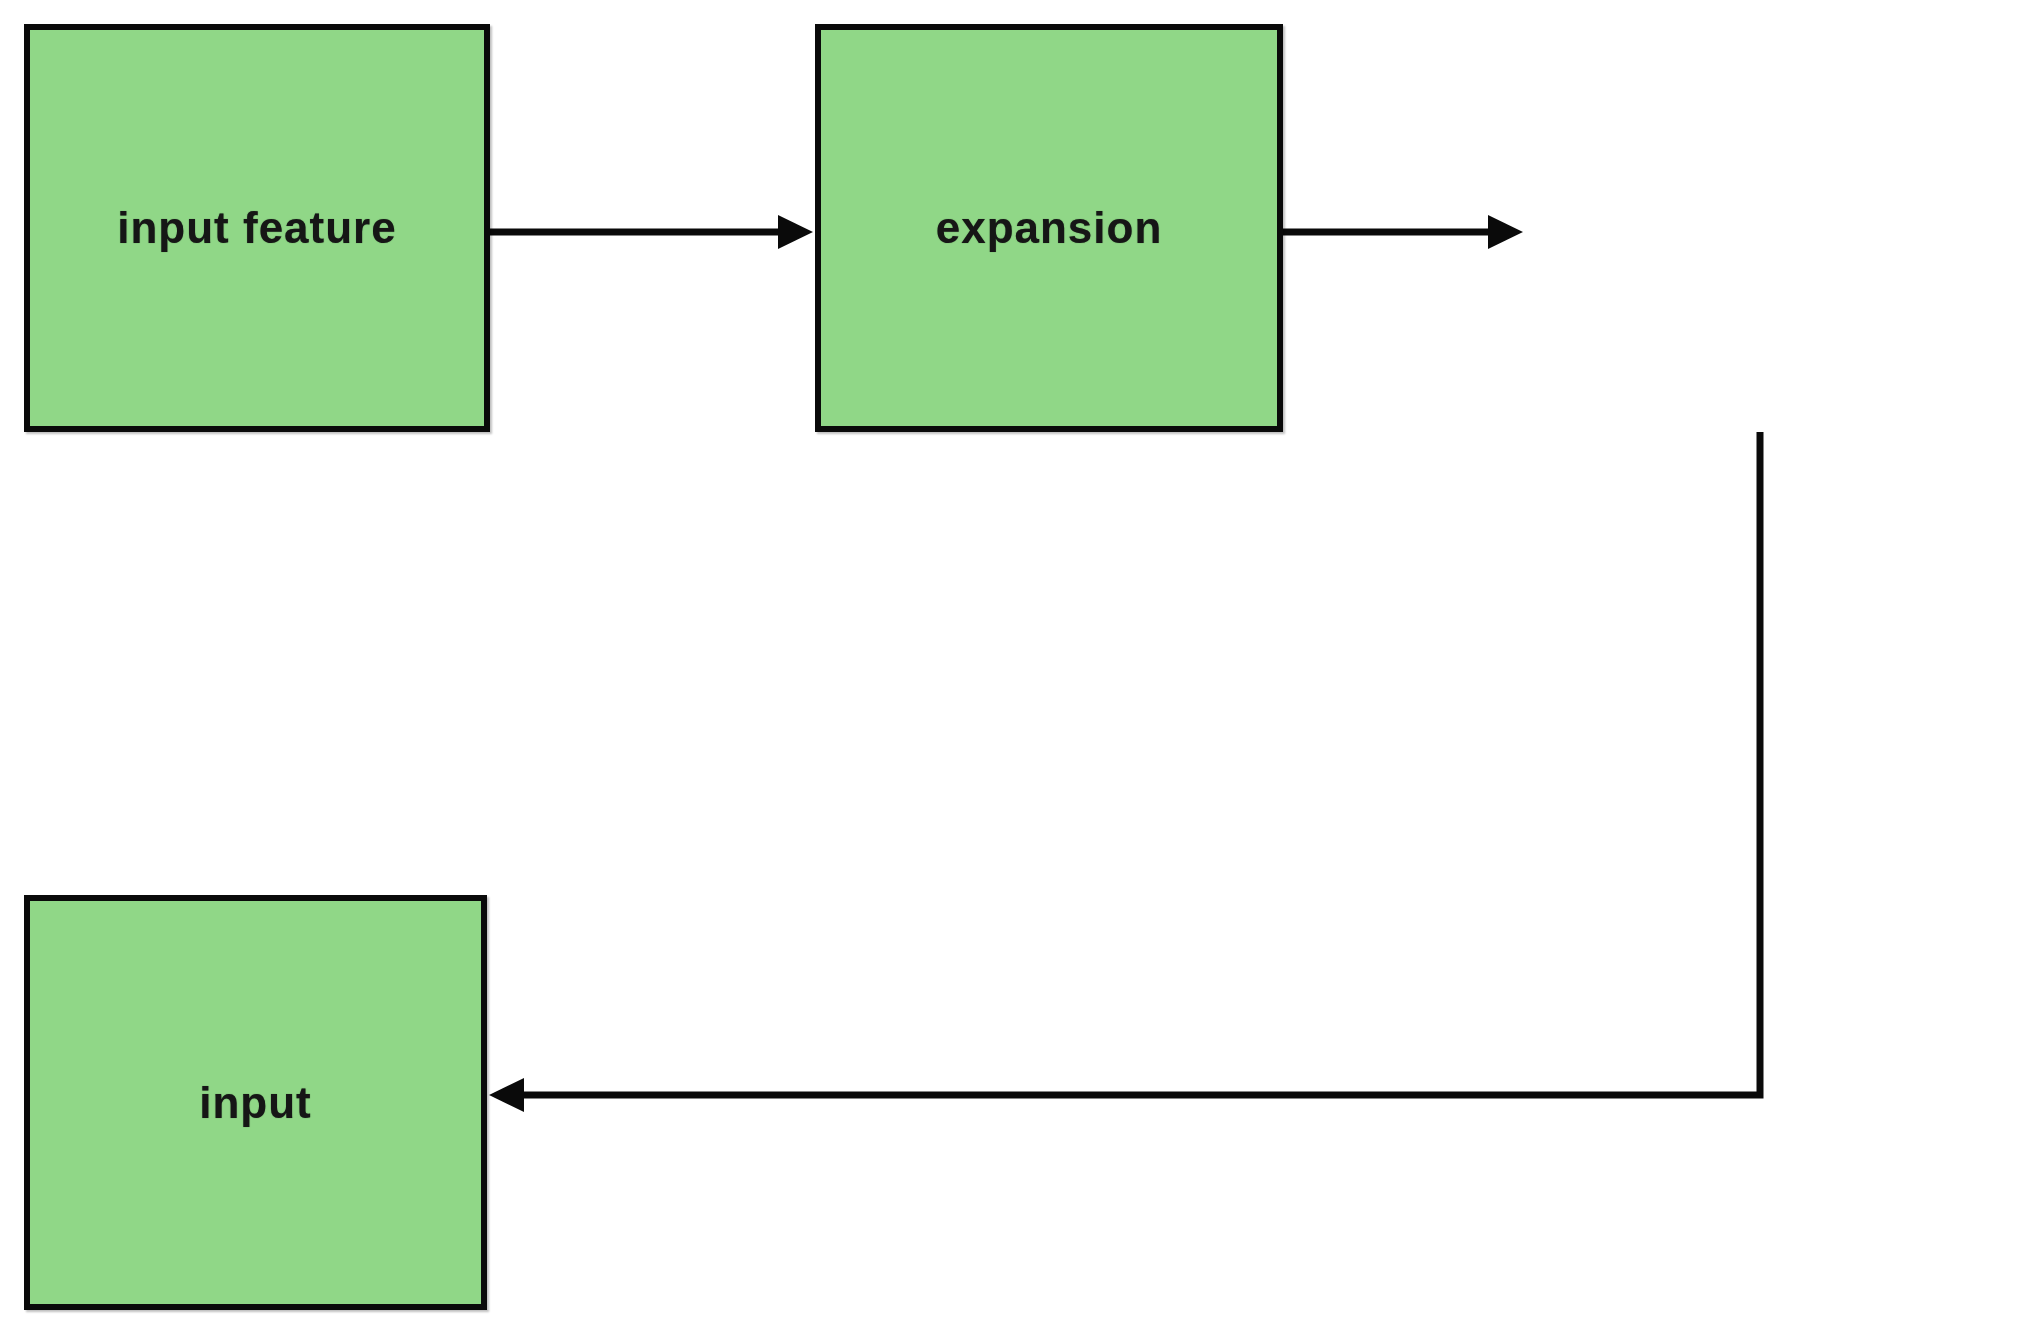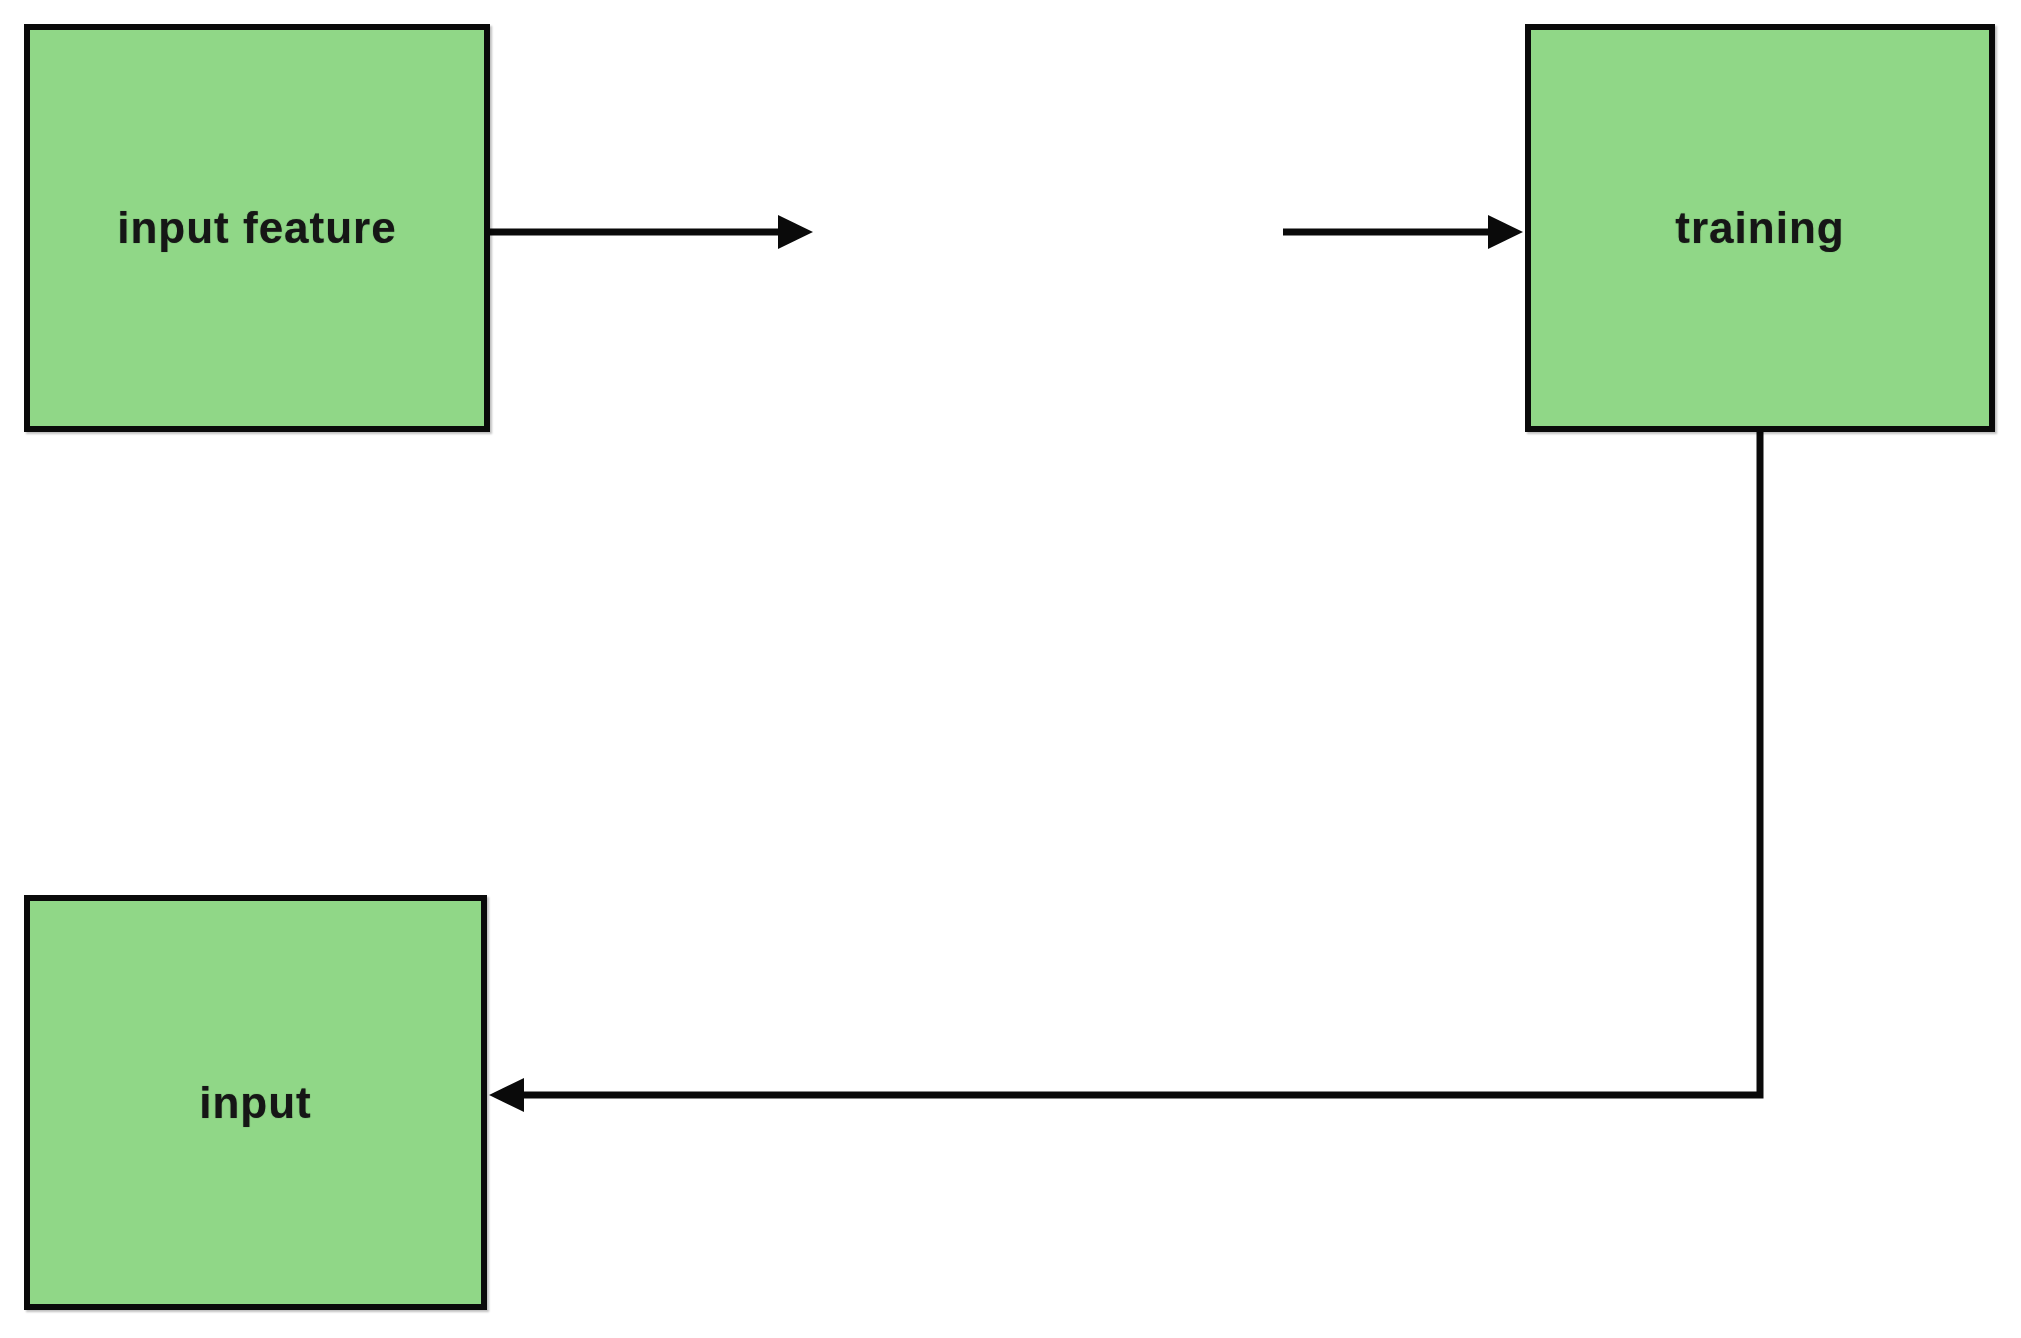--- a/index.html
+++ b/index.html
@@ -69,22 +69,22 @@
     <g>
       <polyline points="1760,432 1760,1095 515,1095" fill="none" stroke="#0a0a0a" stroke-width="7"></polyline>
       <polygon points="489,1095 524,1078 524,1112" fill="#0a0a0a"></polygon>
     </g>
   </svg>
 
   <div class="node" id="node-input-feature">
     <span class="label">input feature</span>
   </div>
 
+  <div class="node" id="node-expansion">
+    <span class="label">expansion</span>
+  </div>
 
-  <div class="node" id="node-training">
-    <span class="label">training</span>
-  </div>
 
   <div class="node" id="node-output">
     <span class="label">input</span>
   </div>
 
 </div>
 
 </body></html>

